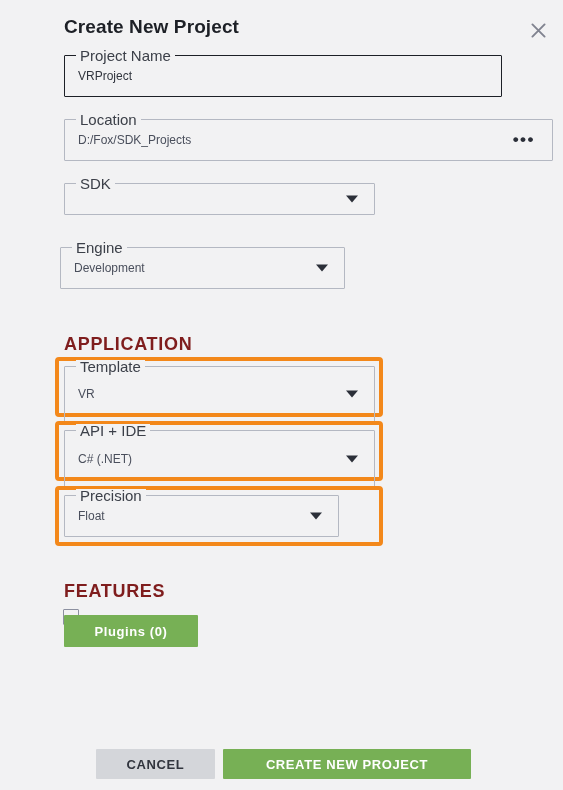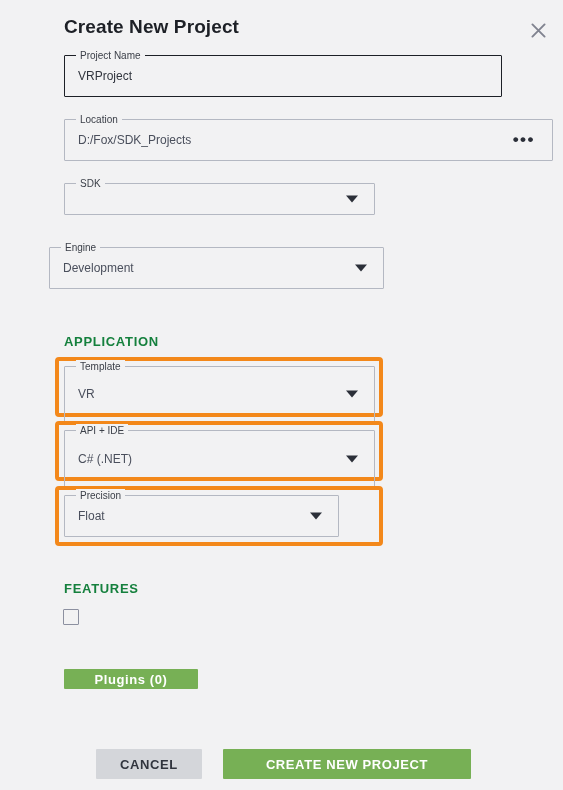--- a/index.html
+++ b/index.html
@@ -55,21 +55,21 @@
     background: transparent;
   }
   .field.focused { border-color: #1d2026; }
 
   .field-legend {
     position: absolute;
     top: -7px;
     left: 11px;
     background: #f2f2f3;
     padding: 0 4px;
-    font-size: 10px;
+    font-size: 15px;
     line-height: 13px;
     color: #3c4049;
     white-space: nowrap;
   }
   .field-value {
     position: absolute;
     left: 13px;
     top: 50%;
     transform: translateY(-50%);
     font-size: 12px;
@@ -109,24 +109,24 @@
     position: absolute;
     box-sizing: border-box;
     border: 4px solid #f3881a;
     border-radius: 4px;
     pointer-events: none;
   }
 
   
   .section-heading {
     position: absolute;
-    font-size: 13px;
+    font-size: 18px;
     font-weight: bold;
     letter-spacing: 0.7px;
-    color: #15803d;
+    color: #7f1d1d;
     white-space: nowrap;
   }
 
   
   .checkbox-row {
     position: absolute;
     display: flex;
     align-items: center;
     cursor: pointer;
   }
@@ -193,21 +193,21 @@
   <span class="field-legend">Location</span>
   <span class="field-value" title="Location">D:/Fox/SDK_Projects</span>
   <span class="ellipsis">•••</span>
 </div>
 
 <div class="field" style="left:64px; top:183px; width:311px; height:32px;">
   <span class="field-legend">SDK</span>
   <span class="caret"></span>
 </div>
 
-<div class="field" style="left:49px; top:247px; width:335px; height:42px;">
+<div class="field" style="left:60px; top:247px; width:285px; height:42px;">
   <span class="field-legend">Engine</span>
   <span class="field-value">Development</span>
   <span class="caret"></span>
 </div>
 
 <div class="section-heading" style="left:64px; top:334px;">APPLICATION</div>
 
 <div class="highlight-ring" style="left:55px; top:357px; width:328px; height:60px;"></div>
 <div class="field" style="left:64px; top:366px; width:311px; height:56px;">
   <span class="field-legend">Template</span>
@@ -228,16 +228,16 @@
   <span class="field-value">Float</span>
   <span class="caret"></span>
 </div>
 
 <div class="section-heading" style="left:64px; top:581px;">FEATURES</div>
 
 <div class="checkbox-row" style="left:63px; top:609px;">
   <span class="checkbox-box"></span>
 </div>
 
-<div class="btn btn-green" style="left:64px; top:669px; width:134px; height:20px;">Plugins (0)</div>
-
-<div class="btn btn-gray" style="left:96px; top:749px; width:106px; height:30px;">CANCEL</div>
+<div class="btn btn-green" style="left:64px; top:615px; width:134px; height:32px;">Plugins (0)</div>
+
+<div class="btn btn-gray" style="left:96px; top:749px; width:119px; height:30px;">CANCEL</div>
 <div class="btn btn-green" style="left:223px; top:749px; width:248px; height:30px;">CREATE NEW PROJECT</div>
 
 </body></html>

